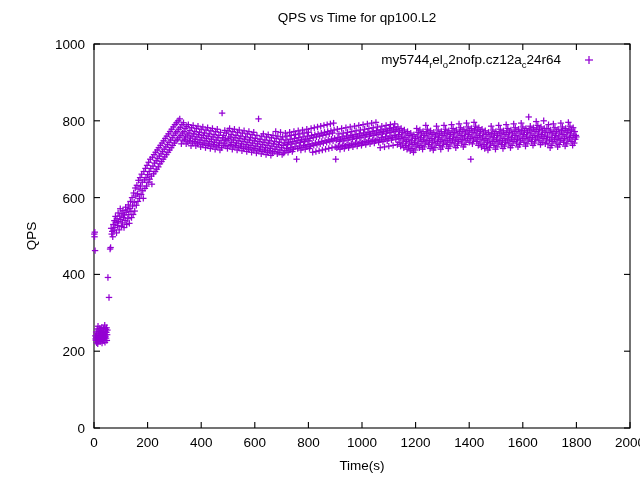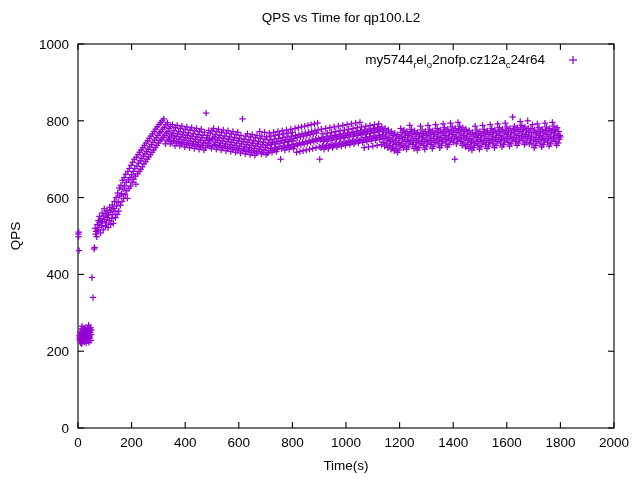--- a/index.html
+++ b/index.html
@@ -1,21 +1,21 @@
 <!DOCTYPE html>
 <html><head>
 <meta charset="utf-8">
 <style>
   html,body{margin:0;padding:0;}
   body{
     width:640px;height:480px;background:#ffffff;
     font-family:"Liberation Sans", sans-serif;
     color:#000000;overflow:hidden;position:relative;
   }
-  #chart-root{position:absolute;left:0;top:0;width:548px;height:480px;}
+  #chart-root{position:absolute;left:16px;top:0;width:548px;height:480px;}
   svg{display:block;}
   .title-text{font-size:13.5px;fill:#000;}
   .tick-text{font-size:13.5px;fill:#000;}
   .axis-text{font-size:13.5px;fill:#000;}
   .key-text{font-size:13.5px;fill:#000;}
   .border-line{stroke:#000000;stroke-width:1.1;fill:none;}
   .tick-line{stroke:#000000;stroke-width:1.1;}
   .pt{stroke:#9400d3;stroke-width:1.25;}
 </style>
 </head>

